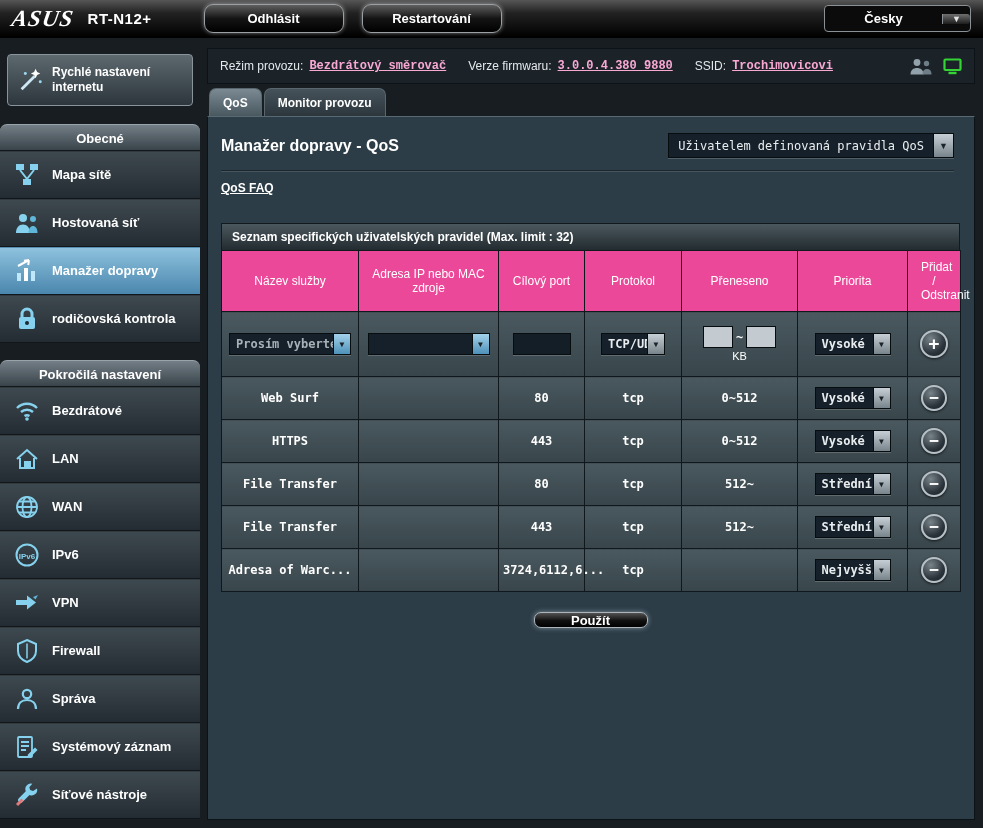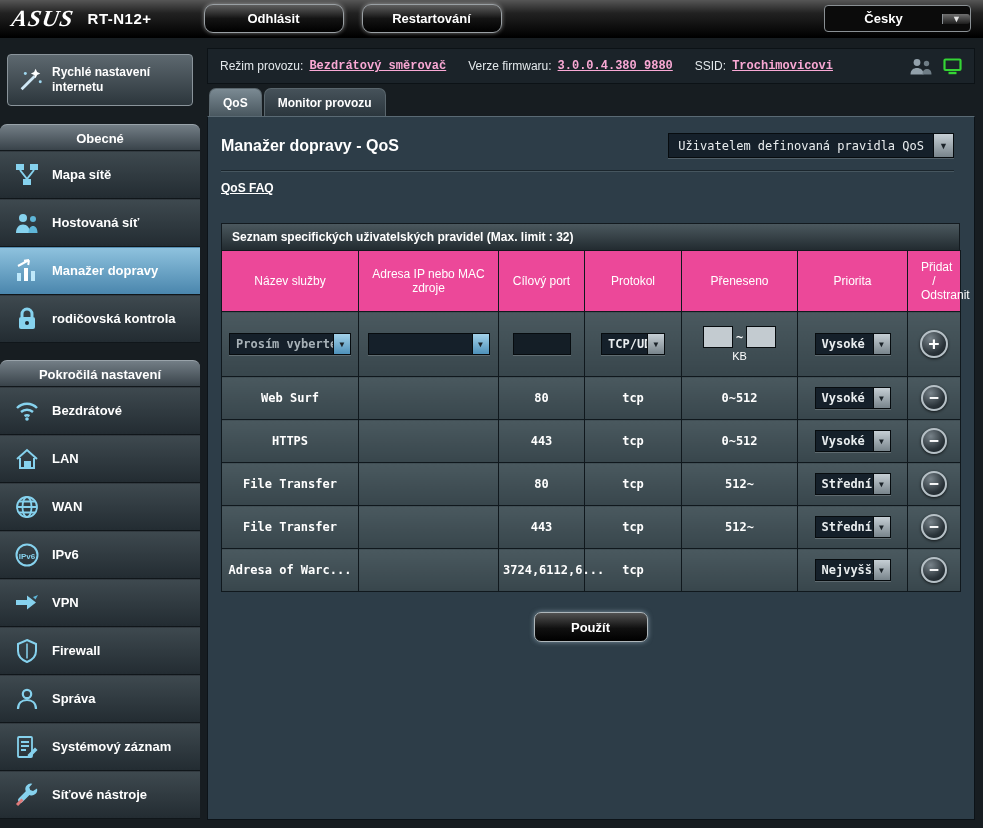--- a/index.html
+++ b/index.html
@@ -92,21 +92,21 @@
   .txt.tiny { width:30px; background:#c3cbd0; color:#1c262c; box-shadow:none; }
   .range { display:flex; align-items:center; justify-content:center; gap:3px; }
   .kb { margin-top:2px; font-size:11px; font-weight:normal; font-family:"Liberation Sans",sans-serif; }
   .circle-btn { width:26px; height:26px; border-radius:50%; margin:0 auto; cursor:pointer;
     background:radial-gradient(circle at 35% 28%,#78838a,#2b343a 62%,#171e23);
     border:2px solid #b6c0c6; color:#fff; font-weight:bold; font-size:16px; line-height:1;
     display:flex; align-items:center; justify-content:center; box-shadow:0 1px 3px rgba(0,0,0,.7); }
   .circle-btn.add { width:28px; height:28px; font-size:18px; }
 
   .apply-row { width:739px; text-align:center; margin-top:20px; }
-  .apply-btn { width:114px; height:30px; border-radius:7px; cursor:pointer;
+  .apply-btn { width:114px; height:16px; border-radius:7px; cursor:pointer;
     background:linear-gradient(#525252,#101010 55%,#000); border:1px solid #aeb6ba;
     box-shadow:0 0 5px rgba(190,215,230,.55); color:#fff; font-weight:bold; font-size:13px;
     font-family:"Liberation Sans",sans-serif; }
 
   svg { display:block; }
 </style>
 </head>
 <body>
 
 <div class="topbar">

